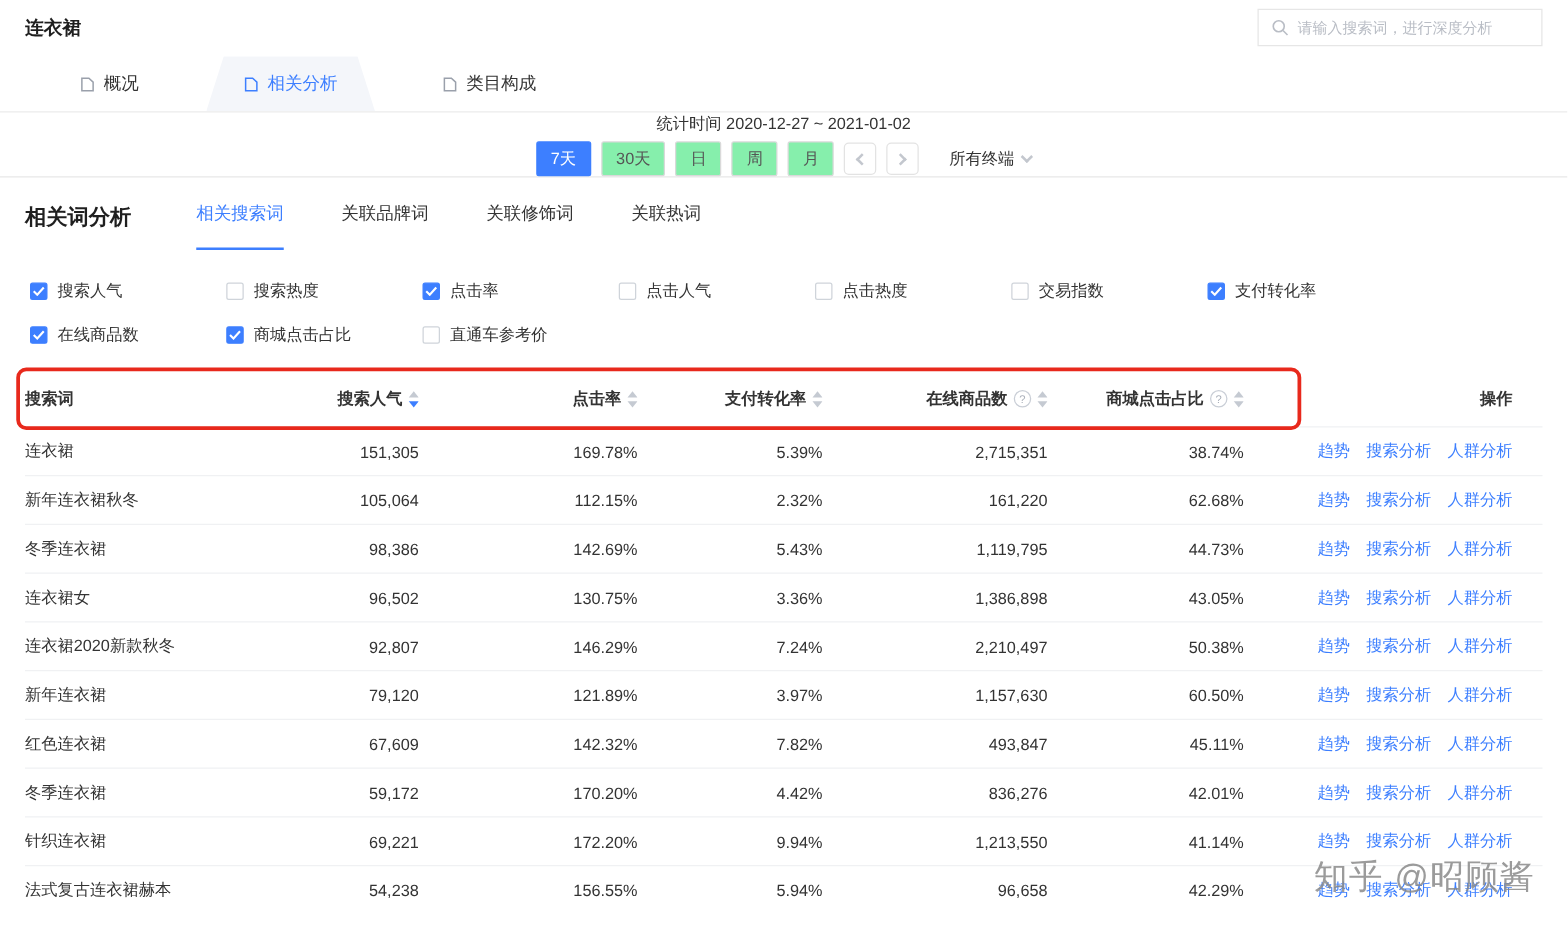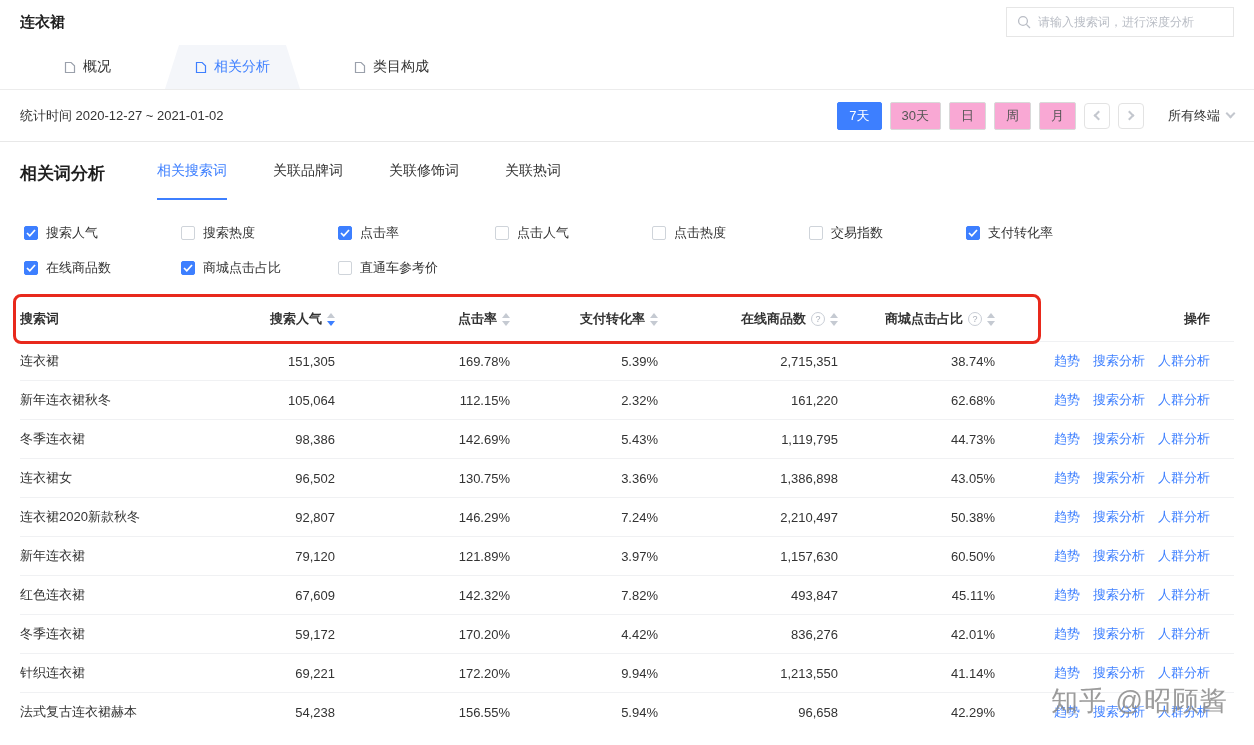--- a/index.html
+++ b/index.html
@@ -21,24 +21,24 @@
   .tabs { display:flex; align-items:flex-end; height:46px; padding-left:34px; border-bottom:1px solid #ececec; }
   .tab { display:flex; align-items:center; gap:7px; height:44px; padding:0 30px; margin-right:24px;
     font-size:14px; color:#333; cursor:pointer; }
   .tab .tab-icon { color:#9aa0ab; display:inline-flex; }
   .tab.active { color:#3d7fff; background:#f4f6fa;
     clip-path:polygon(14px 0, calc(100% - 14px) 0, 100% 100%, 0 100%); }
   .tab.active .tab-icon { color:#3d7fff; }
 
   
   .statbar { height:52px; display:flex; align-items:center; justify-content:space-between;
-    padding:0 20px; border-bottom:1px solid #e8e8e8; }
+    padding:0 20px; border-bottom:1px solid #e8e8e8;flex-direction:column; }
   .stat-label { font-size:13px; color:#333; }
   .controls { display:flex; align-items:center; gap:8px; }
-  .btn { height:28px; padding:0 11px; border:1px solid #d9d9d9; border-radius:2px; background:#f9a8d4;
+  .btn { height:28px; padding:0 11px; border:1px solid #d9d9d9; border-radius:2px; background:#86efac;
     font-size:13px; color:#555; display:inline-flex; align-items:center; cursor:pointer; font-family:inherit; }
   .btn.active { background:#3d7fff; border-color:#3d7fff; color:#fff; }
   .nav-btn { width:26px; height:26px; border:1px solid #e3e3e3; border-radius:4px; background:#fff;
     display:inline-flex; align-items:center; justify-content:center; cursor:pointer; }
   .chev { width:7px; height:7px; border-left:2px solid #c3c7ce; border-bottom:2px solid #c3c7ce; }
   .chev.left  { transform:rotate(45deg);  margin-left:3px; }
   .chev.right { transform:rotate(225deg); margin-right:3px; }
   .chev.down  { transform:rotate(-45deg); margin-top:-4px; }
   .terminal { display:flex; align-items:center; gap:7px; font-size:13px; color:#333; margin-left:16px; cursor:pointer; }
 

